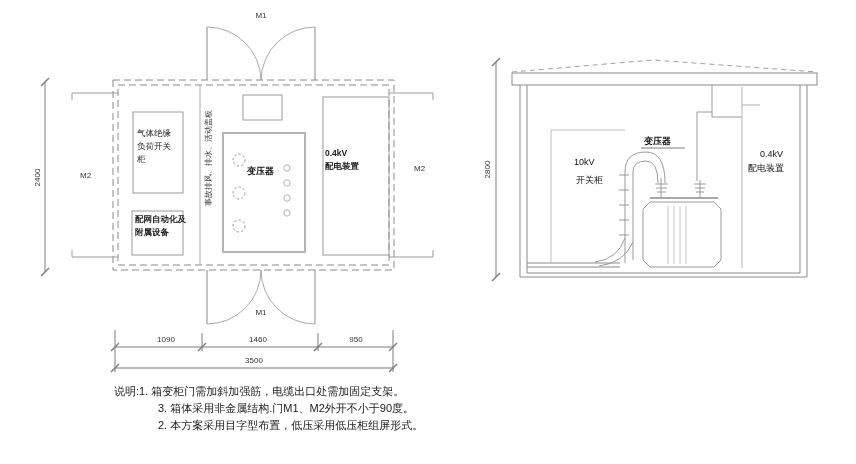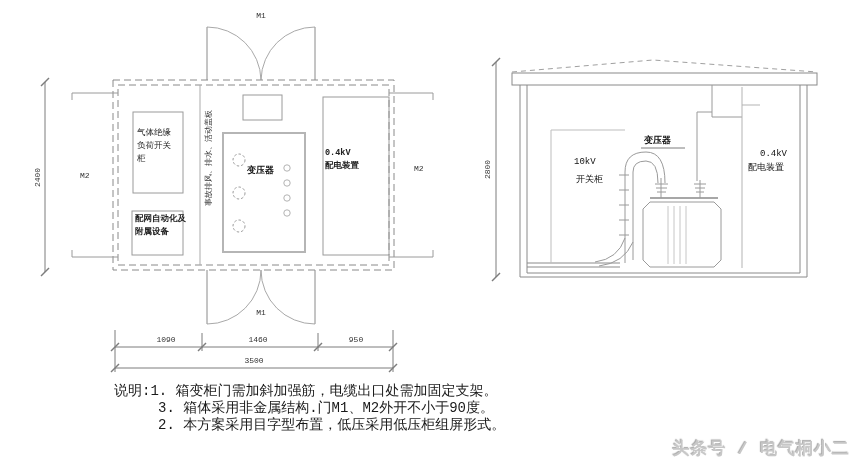--- a/index.html
+++ b/index.html
@@ -1,29 +1,29 @@
 <!DOCTYPE html>
 <html><head>
 <meta charset="utf-8">
 <style>
   html,body{margin:0;padding:0;background:#fff;}
   #canvas{
     position:relative;width:856px;height:464px;background:#ffffff;overflow:hidden;
-    font-family:Liberation Mono, monospace;color:#1c1c1c;
+    font-family:Liberation Sans, sans-serif;color:#1c1c1c;
   }
   #linework{position:absolute;left:0;top:0;}
   .lbl{position:absolute;white-space:pre;line-height:1.15;}
   .cad8{font-size:8px;color:#333;}
   .cad85{font-size:8.5px;color:#222;}
   .cad9{font-size:9px;color:#111;}
   .bold{font-weight:600;}
   .ctr{text-align:center;}
   .vtext{transform:rotate(-90deg);text-align:center;}
   .roomtext{line-height:1.55;}
-  #notes{position:absolute;left:114px;top:383px;width:420px;font-size:14px;line-height:17px;color:#1a1a1a;}
+  #notes{position:absolute;left:114px;top:383px;width:420px;font-size:11px;line-height:17px;color:#1a1a1a;}
   .note-line{padding-left:44px;}
   .note-line.first{padding-left:0;}
   #watermark{
     position:absolute;right:6px;top:437px;font-size:17px;font-weight:bold;letter-spacing:1px;
     color:#c7c7c7;text-shadow:1px 1px 0 #ffffff,-1px -1px 1px #a9a9a9;
   }
 </style>
 </head>
 <body>
 
@@ -190,15 +190,14 @@
   <div class="lbl cad9" style="left:760px;top:149px;">0.4kV</div>
   <div class="lbl cad9" style="left:748px;top:163px;">配电装置</div>
   <div class="lbl cad8 vtext" style="left:466px;top:164px;width:44px;height:11px;">2800</div>
 
   <div id="notes">
     <div class="note-line first">说明:1.  箱变柜门需加斜加强筋，电缆出口处需加固定支架。</div>
     <div class="note-line">3.  箱体采用非金属结构.门M1、M2外开不小于90度。</div>
     <div class="note-line">2.  本方案采用目字型布置，低压采用低压柜组屏形式。</div>
   </div>
 
-  <div id="watermark">头条号 / 电气桐小二</div>
 
 </div>
 
 </body></html>

